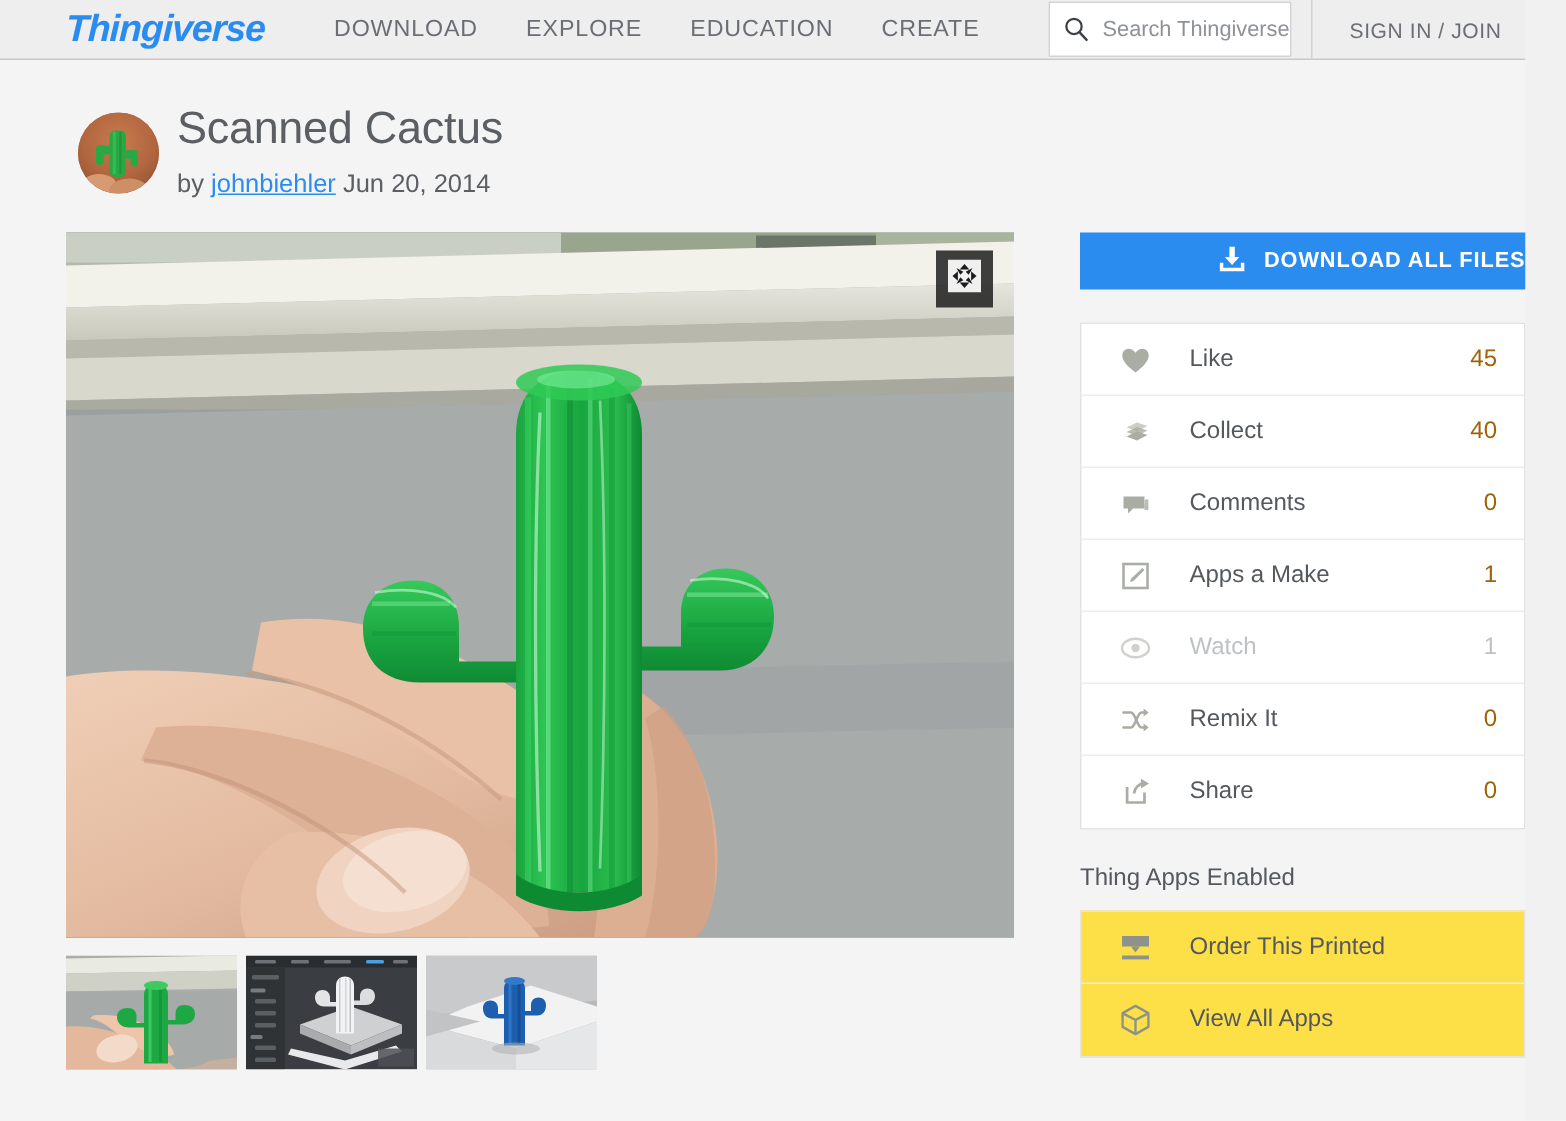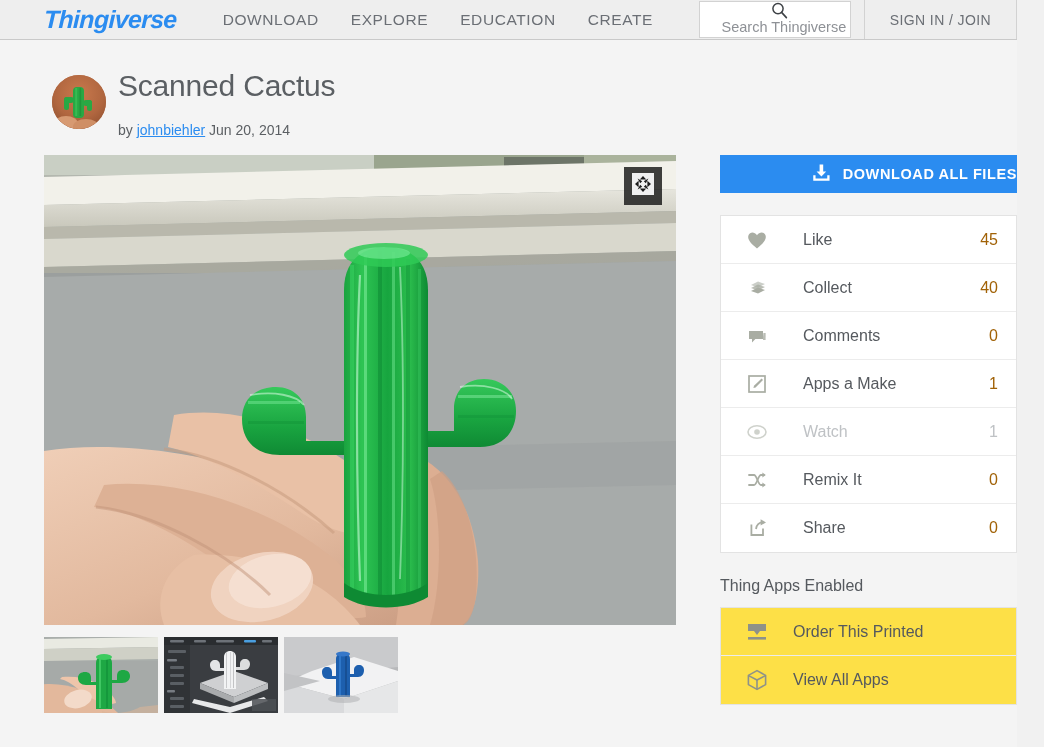--- a/index.html
+++ b/index.html
@@ -51,21 +51,20 @@
   }
   #search-wrap {
     margin-left: 30px;
     align-self: center;
     width: 196px; height: 37px;
     background: #ffffff;
     border: 1px solid #d2d2d2;
     display: flex; align-items: center;
     padding-left: 9px;
     cursor: text;
-    flex-direction: column;
   }
   #search-icon { flex: 0 0 auto; display: flex; align-items: center; }
   #search-input-text {
     margin-left: 9px;
     font-size: 14.5px;
     color: #8e9196;
     white-space: nowrap;
   }
   #signin {
     margin-left: 13px;
@@ -96,22 +95,22 @@
   #title-text { margin-left: 12px; }
   #page-title {
     font-size: 30px;
     color: #5b5f63;
     font-weight: normal;
     line-height: 36px;
     margin: 0;
     letter-spacing: -0.2px;
   }
   #byline {
-    margin-top: 18px;
-    font-size: 14px;
+    margin-top: 9px;
+    font-size: 17px;
     color: #5b5f63;
   }
   #byline a {
     color: #2b8cf0;
     text-decoration: underline;
     cursor: pointer;
   }
 
   
   #main-image-wrap {
@@ -178,21 +177,20 @@
   .stat-row:last-child { border-bottom: none; }
   .stat-icon {
     width: 72px;
     display: flex; align-items: center; justify-content: center;
     flex: 0 0 auto;
   }
   .stat-label {
     flex: 1 1 auto;
     font-size: 16px;
     color: #55595e;
-    margin-left: 10px;
   }
   .stat-count {
     font-size: 16px;
     color: #a16207;
     text-align: right;
   }
   .stat-row.disabled .stat-label,
   .stat-row.disabled .stat-count { color: #bfc2c5; }
 
   #apps-title {

